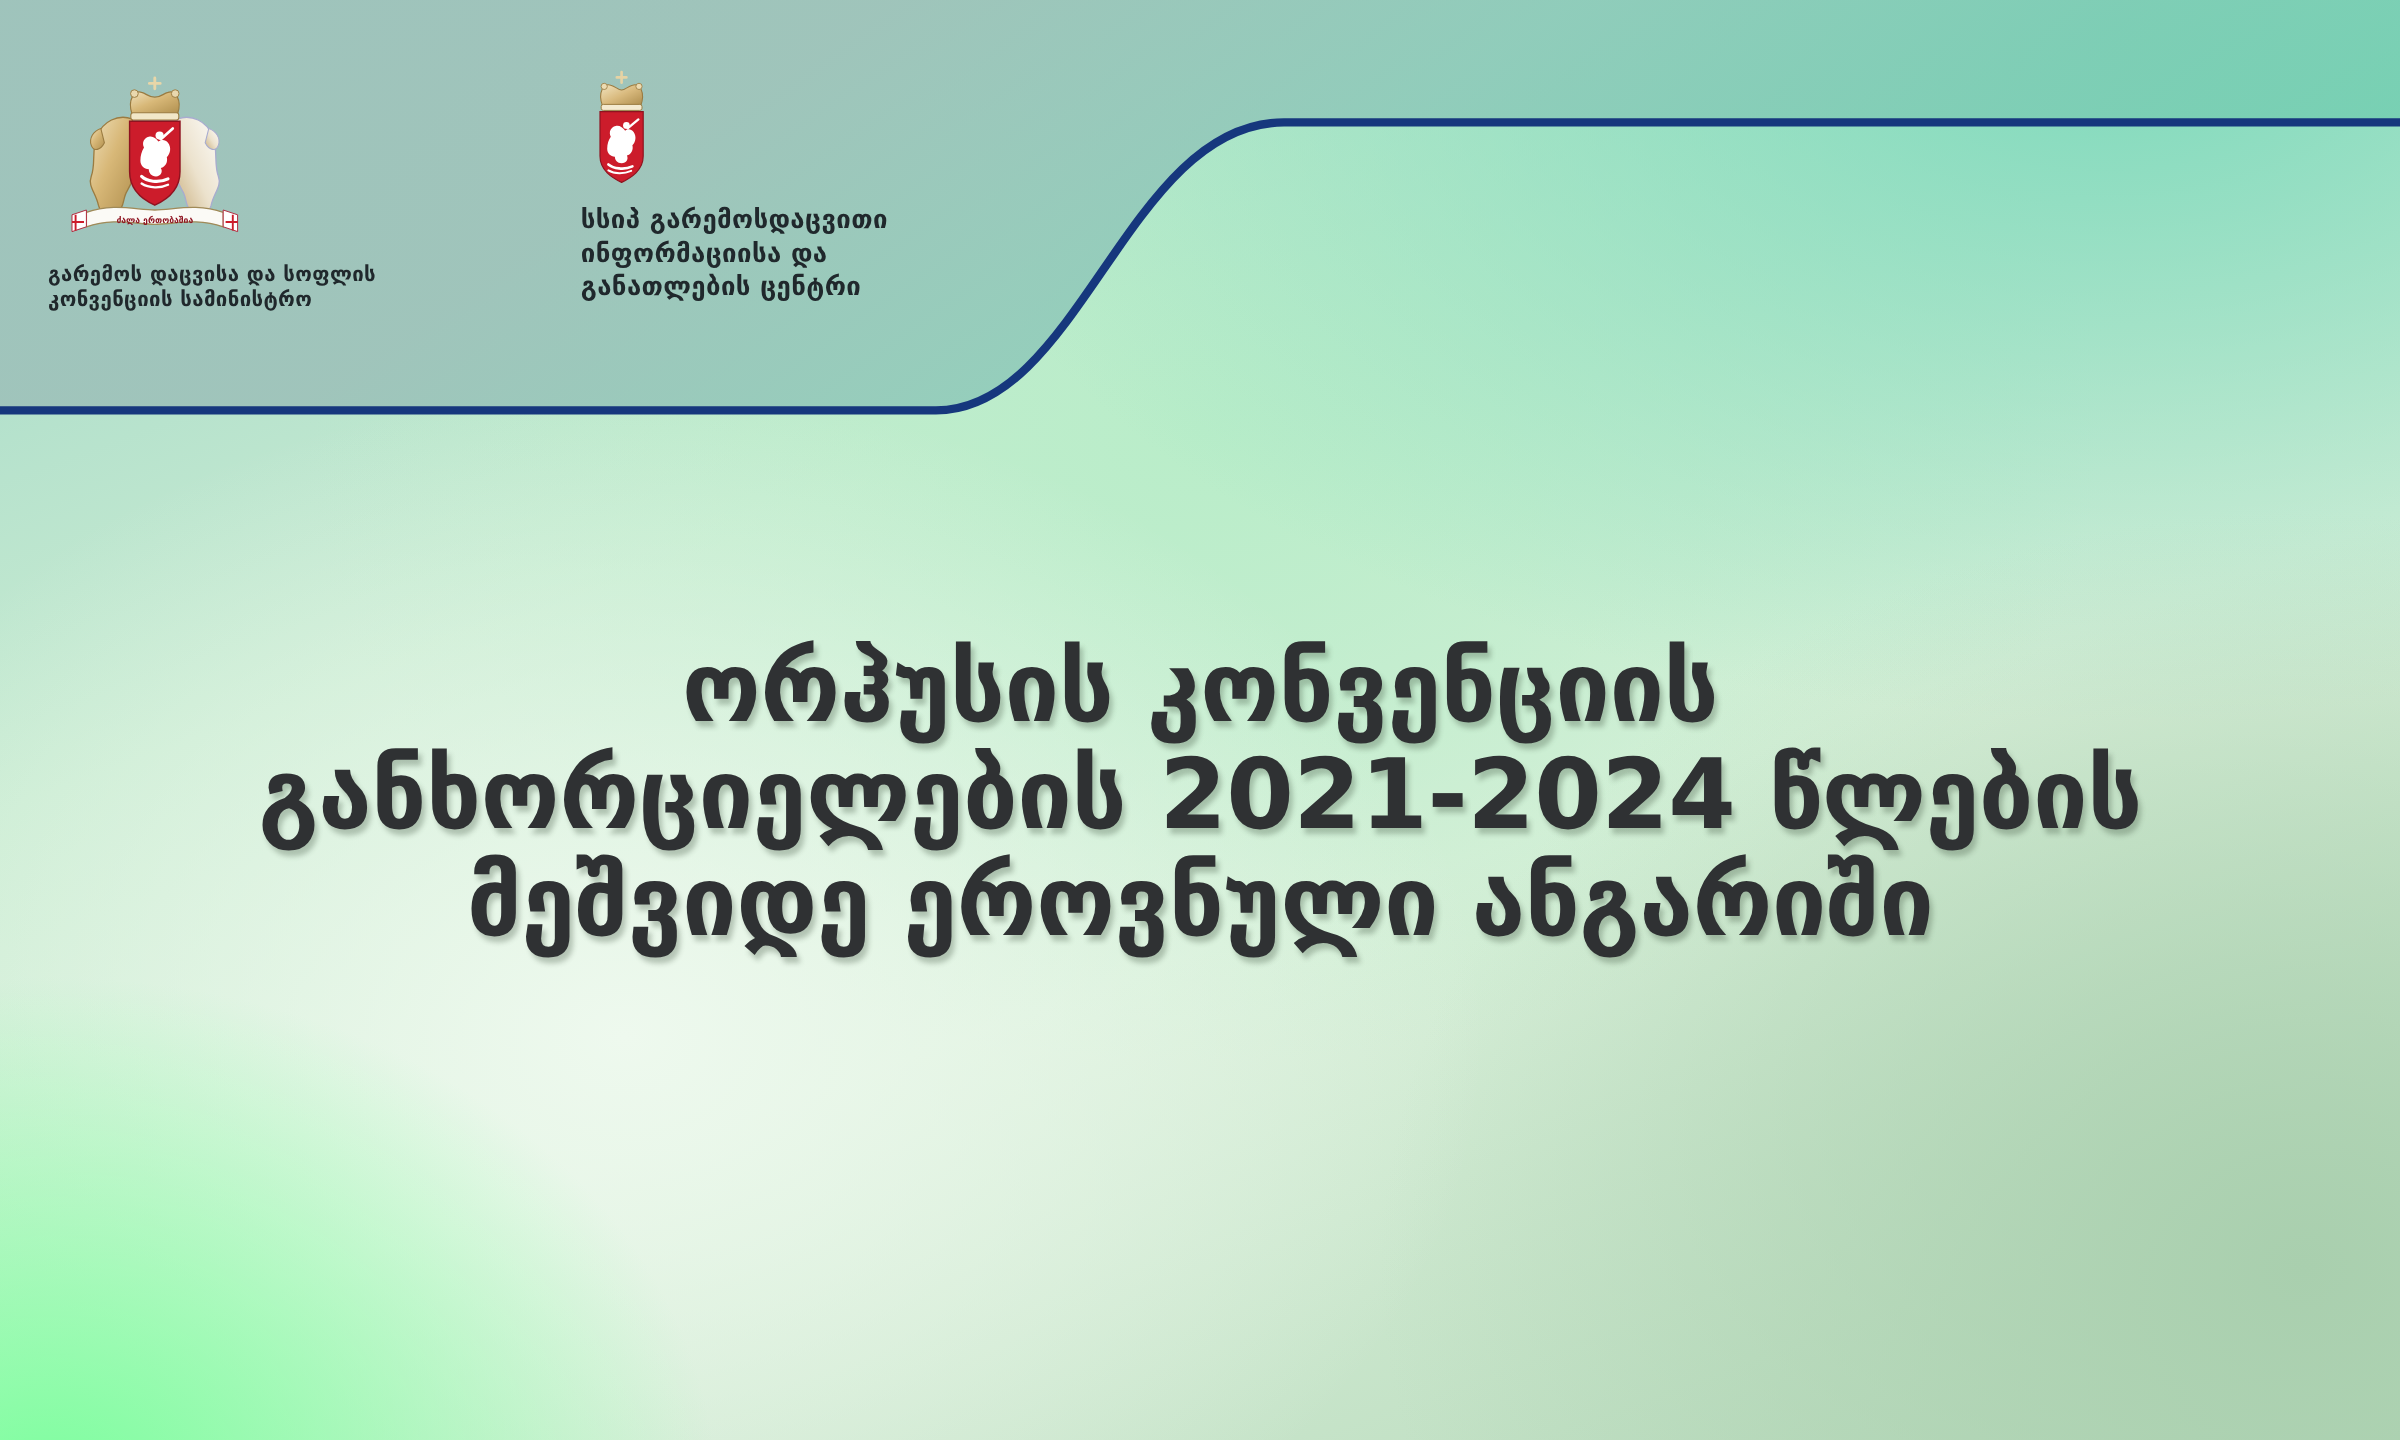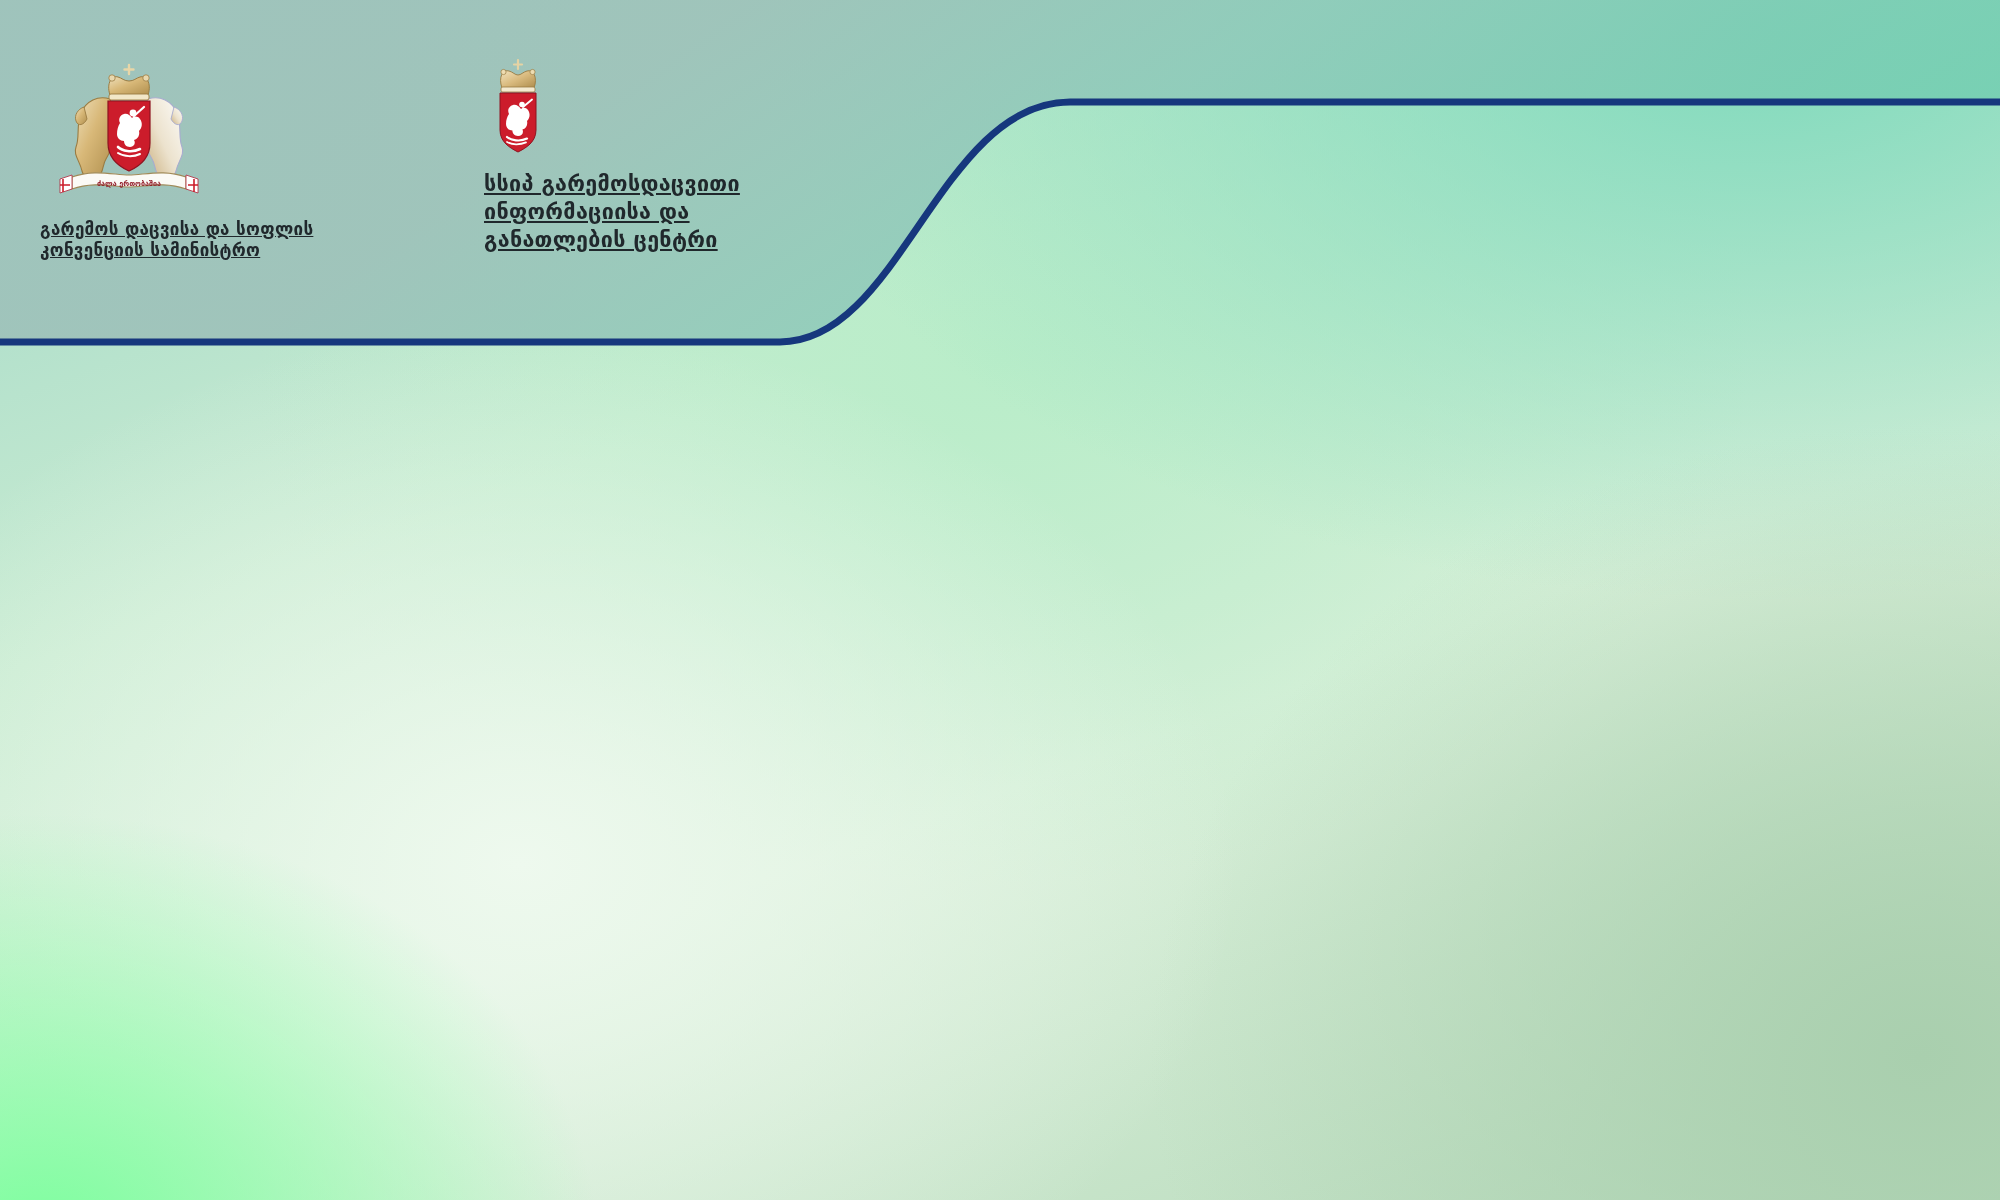--- a/index.html
+++ b/index.html
@@ -35,21 +35,20 @@
   #logo-center{left:484px;top:58px;width:330px;}
 
   .crest-wrap{display:block;}
   #logo-ministry .crest-wrap{width:150px;height:140px;margin-left:14px;}
   #logo-center .crest-wrap{width:60px;height:96px;margin-left:4px;}
 
   .logo-caption{
     font-weight:700;
     color:#20282c;
     letter-spacing:.3px;
-    text-decoration:underline;
   }
   #logo-ministry .logo-caption{
     font-size:17px;line-height:1.26;margin-top:18px;
   }
   #logo-center .logo-caption{
     font-size:21.5px;line-height:1.30;margin-top:16px;
   }
   .logo-caption div{white-space:nowrap;}
 
   
@@ -175,14 +174,19 @@
         <path d="M19,84 C24,87 32,87 38,84.4" stroke="#ffffff" stroke-width="1.7" fill="none" stroke-linecap="round"></path>
       </svg>
     </span>
     <div class="logo-caption">
       <div>სსიპ გარემოსდაცვითი</div>
       <div>ინფორმაციისა და</div>
       <div>განათლების ცენტრი</div>
     </div>
   </div>
 
+  <div id="title">
+    <div>ორჰუსის კონვენციის</div>
+    <div>განხორციელების 2021-2024 წლების</div>
+    <div>მეშვიდე ეროვნული ანგარიში</div>
+  </div>
 
 </div>
 
 </body></html>

